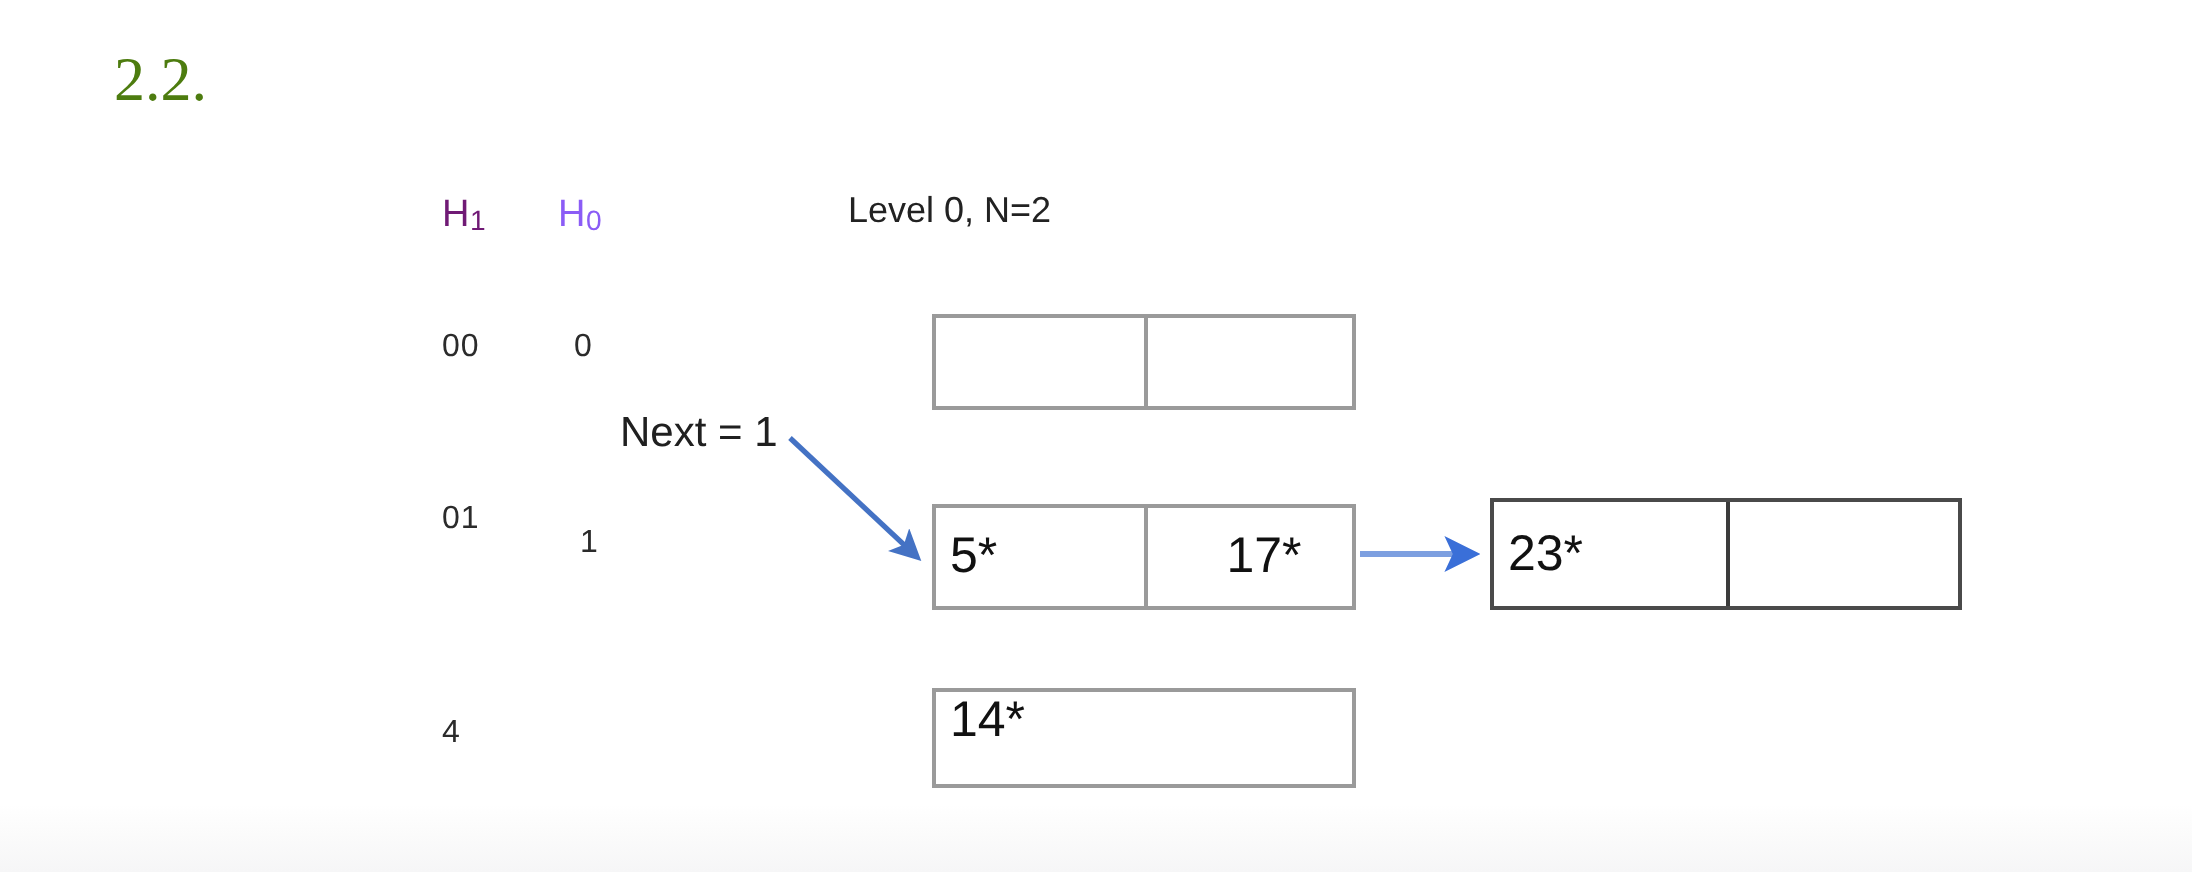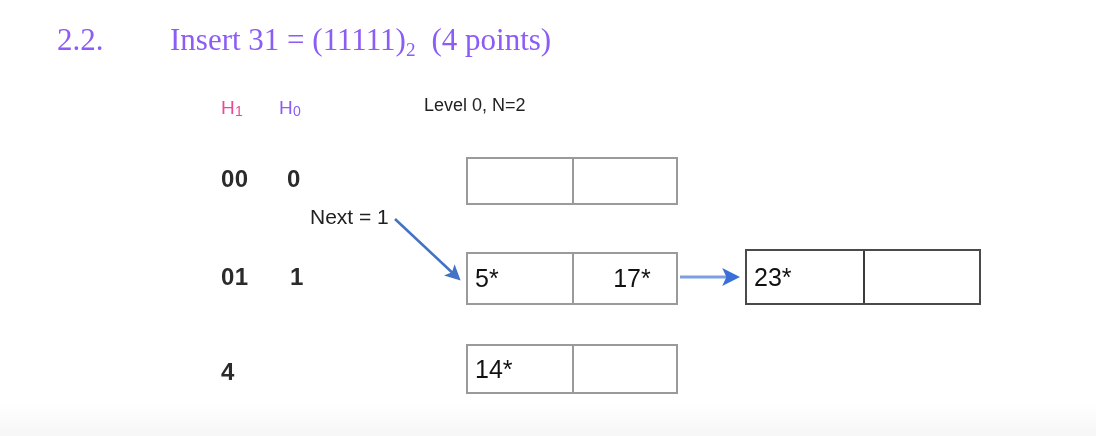--- a/index.html
+++ b/index.html
@@ -29,21 +29,21 @@
 
   
   .heading {
     position: absolute;
     left: 0;
     top: 22px;
     width: 1096px;
     height: 46px;
     font-family: "Liberation Serif", serif;
     font-size: 31px;
-    color: #8b5cf6;
+    color: #4d7c0f;
     white-space: nowrap;
   }
   .heading .num {
     position: absolute;
     left: 57px;
     top: 0;
   }
   .heading .body {
     position: absolute;
     left: 170px;
@@ -59,21 +59,21 @@
     display: inline-block;
     width: 16px;
   }
 
   
   .hdr-h1 {
     position: absolute;
     left: 221px;
     top: 97px;
     font-size: 19px;
-    color: #ec4899;
+    color: #701a75;
     letter-spacing: 0.3px;
   }
   .hdr-h1 sub, .hdr-h0 sub {
     font-size: 0.74em;
     vertical-align: baseline;
     position: relative;
     top: 0.14em;
   }
   .hdr-h0 {
     position: absolute;
@@ -89,28 +89,27 @@
     top: 95px;
     font-size: 18px;
     color: #222222;
     white-space: nowrap;
     text-align: center;
   }
 
   
   .bits {
     position: absolute;
-    font-size: 24px;
+    font-size: 16px;
     color: #2b2b2b;
     letter-spacing: 0.5px;
-    font-weight: bold;
   }
   .bits-h1-r0 { left: 221px; top: 165px; }
   .bits-h0-r0 { left: 287px; top: 165px; }
-  .bits-h1-r1 { left: 221px; top: 263px; }
+  .bits-h1-r1 { left: 221px; top: 251px; }
   .bits-h0-r1 { left: 290px; top: 263px; }
   .bits-h1-r2 { left: 221px; top: 358px; }
 
   
   .next-label {
     position: absolute;
     left: 310px;
     top: 205px;
     font-size: 21px;
     color: #202020;
@@ -159,21 +158,21 @@
   
   .bucket.dark {
     border: 2px solid #4a4a4a;
   }
   .bucket.dark .cell + .cell {
     border-left: 2px solid #3b3b3b;
   }
 
   .bucket-r0 { left: 466px; top: 157px; width: 212px; height: 48px; }
   .bucket-r1 { left: 466px; top: 252px; width: 212px; height: 53px; }
-  .bucket-r2 { left: 466px; top: 344px; width: 212px; height: 50px; }
+  .bucket-r2 { left: 466px; top: 344px; width: 212px; height: 50px; flex-direction: column; }
   .bucket-ovf { left: 745px; top: 249px; width: 236px; height: 56px; }
 
   .bucket-r0 .cell, .bucket-r1 .cell, .bucket-r2 .cell { width: 50%; padding-left: 14px; }
   .bucket-ovf .cell { width: 50%; }
 
   
   .chain-arrow-svg {
     position: absolute;
     left: 680px;
     top: 262px;
@@ -182,21 +181,20 @@
     overflow: visible;
   }
 </style>
 </head>
 <body>
 
 <div id="screen">
 
   <div class="heading">
     <span class="num">2.2.</span>
-    <span class="body"><span>Insert 31 = (11111)</span><sub>2</sub><span class="gap"></span><span>(4 points)</span></span>
   </div>
 
   <div class="hdr-h1"><span>H</span><sub>1</sub></div>
   <div class="hdr-h0"><span>H</span><sub>0</sub></div>
 
   <div class="level-label">Level 0, N=2</div>
 
   <div class="bits bits-h1-r0">00</div>
   <div class="bits bits-h0-r0">0</div>
 

